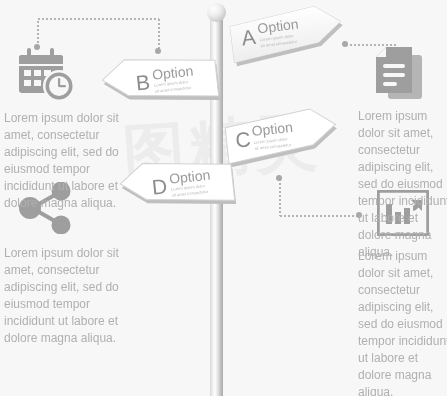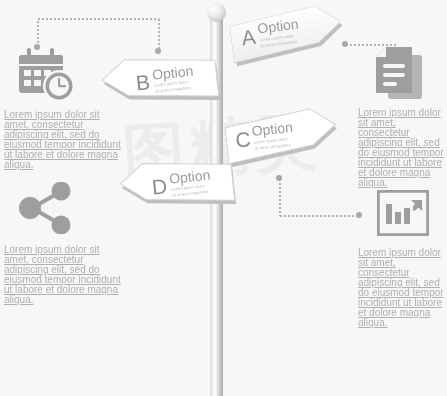--- a/index.html
+++ b/index.html
@@ -36,25 +36,24 @@
   .enddot{position:absolute;width:6px;height:6px;border-radius:50%;background:#a8a8a8;}
 
   
   .icon{position:absolute;}
   .icon svg{display:block;}
 
   
   .txt{
     position:absolute;
     width:118px;
-    font-size:10px;
-    line-height:10px;
+    font-size:12px;
+    line-height:17px;
     color:#b0b0b0;
     font-family:"Liberation Sans", sans-serif;
-    text-decoration:underline;
   }
   .txt.right{width:92px;}
 
   
   .pole{
     position:absolute;left:210px;top:14px;width:13px;height:382px;
     background:linear-gradient(to right,#d8d8d8 0%,#f2f2f2 22%,#ffffff 38%,#e0e0e0 62%,#bdbdbd 84%,#ababab 100%);
   }
   .pole-taper{
     position:absolute;left:212px;top:300px;width:9px;height:96px;

